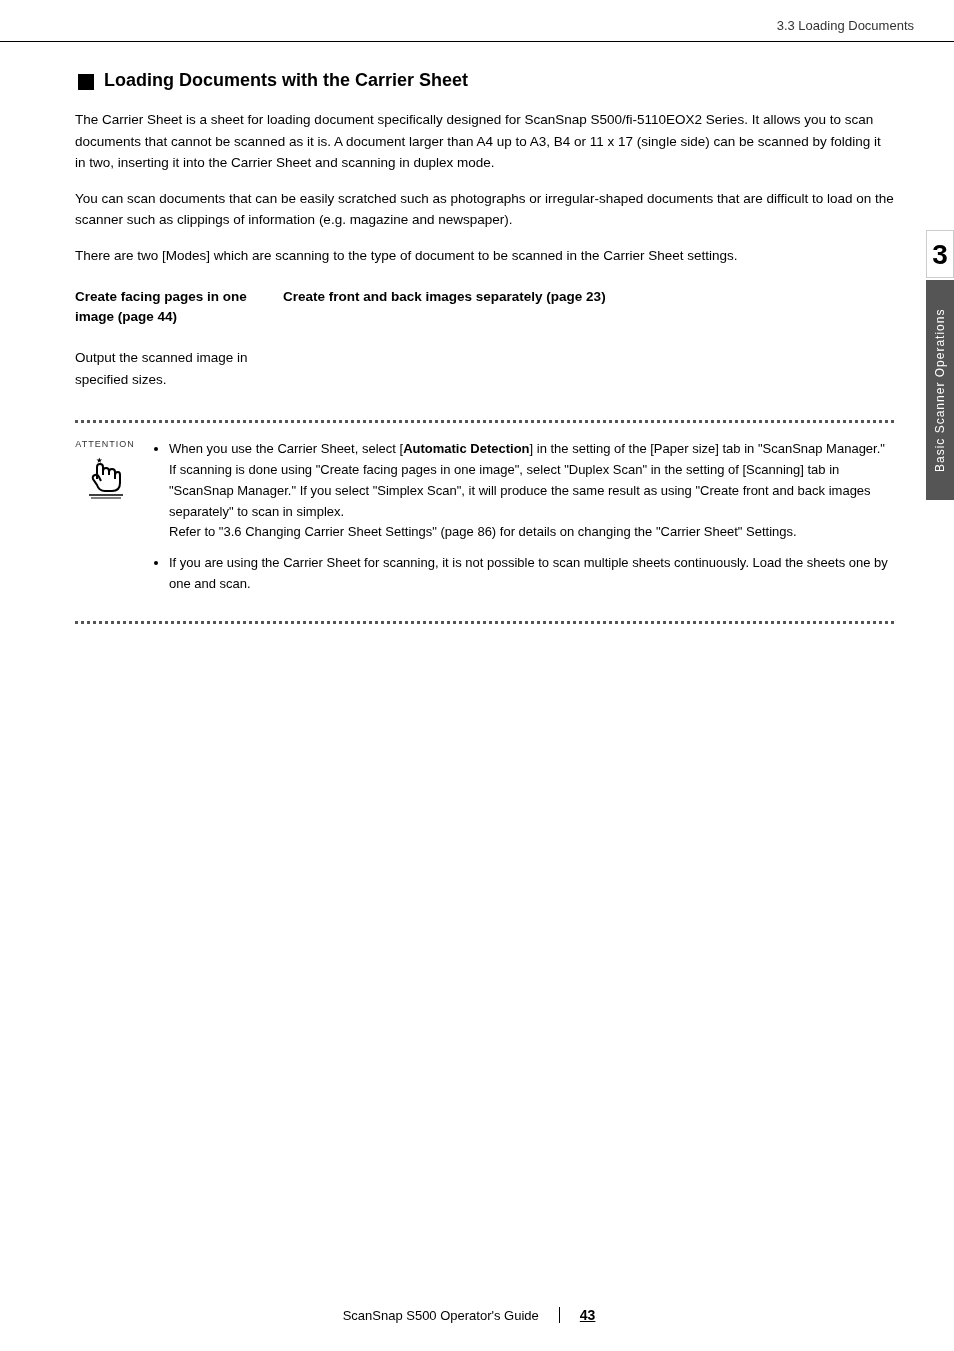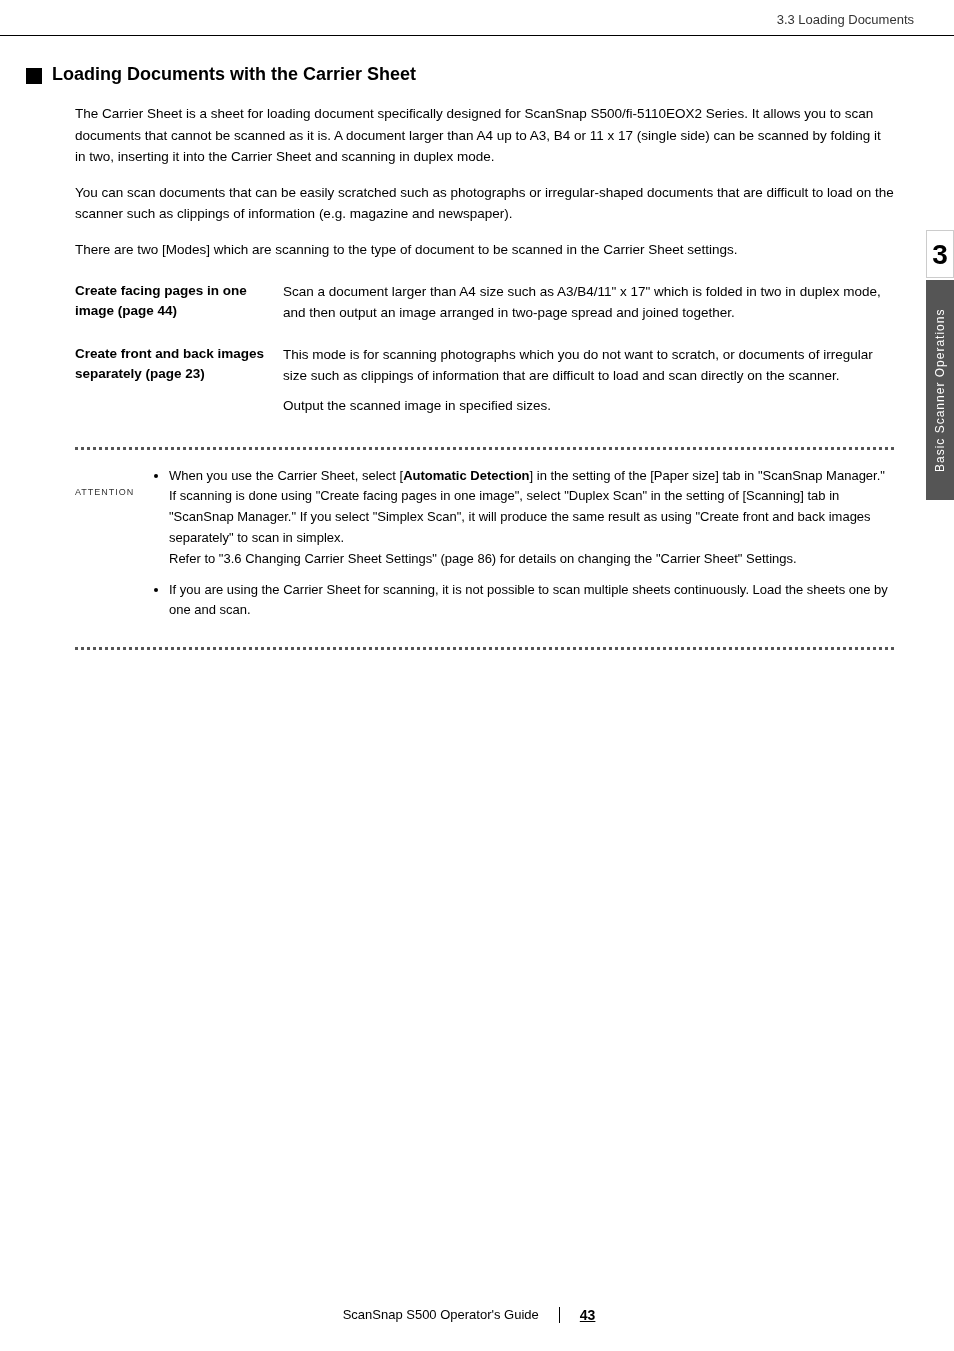--- a/index.html
+++ b/index.html
@@ -44,32 +44,32 @@
       font-weight: bold;
       text-align: center;
       padding: 8px 0;
       height: 48px;
     }
 
     
     .page-header {
       display: flex;
       justify-content: flex-end;
-      padding: 12px 40px 8px 0;
+      padding: 18px 40px 8px 0;
       font-size: 13px;
       color: #333;
       border-bottom: 1px solid #000;
       margin-bottom: 0;
     }
 
     
     .section-heading {
       display: flex;
       align-items: center;
-      margin: 28px 60px 18px 26px;
+      margin: 28px 60px 18px 78px;
       gap: 10px;
     }
     .heading-square {
       width: 16px;
       height: 16px;
       background: #000;
       flex-shrink: 0;
       margin-top: 3px;
     }
     .heading-text {
@@ -112,21 +112,21 @@
     }
     .attention-inner {
       display: flex;
       gap: 16px;
       align-items: flex-start;
     }
     .attention-icon {
       flex-shrink: 0;
       width: 60px;
       display: flex;
-      flex-direction: row;
+      flex-direction: column;
       align-items: center;
       gap: 0;
     }
     .attention-label {
       font-size: 9px;
       letter-spacing: 1px;
       color: #333;
     }
     
     .attention-content {
@@ -143,21 +143,21 @@
     .bold-text { font-weight: bold; }
 
     
     .page-footer {
       position: absolute;
       bottom: 28px;
       left: 0;
       right: 16px;
       display: flex;
       justify-content: center;
-      align-items: flex-start;
+      align-items: center;
       gap: 20px;
       font-size: 13px;
       padding: 0 40px;
     }
     .footer-separator {
       width: 1px;
       height: 16px;
       background: #000;
     }
     .footer-page {
@@ -188,27 +188,25 @@
   <p class="body-para">The Carrier Sheet is a sheet for loading document specifically designed for ScanSnap S500/fi-5110EOX2 Series. It allows you to scan documents that cannot be scanned as it is. A document larger than A4 up to A3, B4 or 11 x 17 (single side) can be scanned by folding it in two, inserting it into the Carrier Sheet and scanning in duplex mode.</p>
   <p class="body-para">You can scan documents that can be easily scratched such as photographs or irregular-shaped documents that are difficult to load on the scanner such as clippings of information (e.g. magazine and newspaper).</p>
   <p class="body-para">There are two [Modes] which are scanning to the type of document to be scanned in the Carrier Sheet settings.</p>
 </div>
 
 <div class="modes-table">
 
   <div class="mode-label">
     <span>Create facing pages in one image (page 44)</span>
   </div>
-  <div class="mode-desc">Scan a document larger than A4 size such as A3/B4/11" x 17" which is folded in two in duplex mode, and then output an image arranged in two-page spread and joined together.</div>
 
   <div class="mode-label">
     <span>Create front and back images separately (page 23)</span>
   </div>
   <div class="mode-desc">
-    <p style="margin-bottom:8px;">This mode is for scanning photographs which you do not want to scratch, or documents of irregular size such as clippings of information that are difficult to load and scan directly on the scanner.</p>
     <p>Output the scanned image in specified sizes.</p>
   </div>
 </div>
 
 <div class="attention-box">
   <div class="attention-inner">
 
     <div class="attention-icon">
       <span class="attention-label">ATTENTION</span>
 

